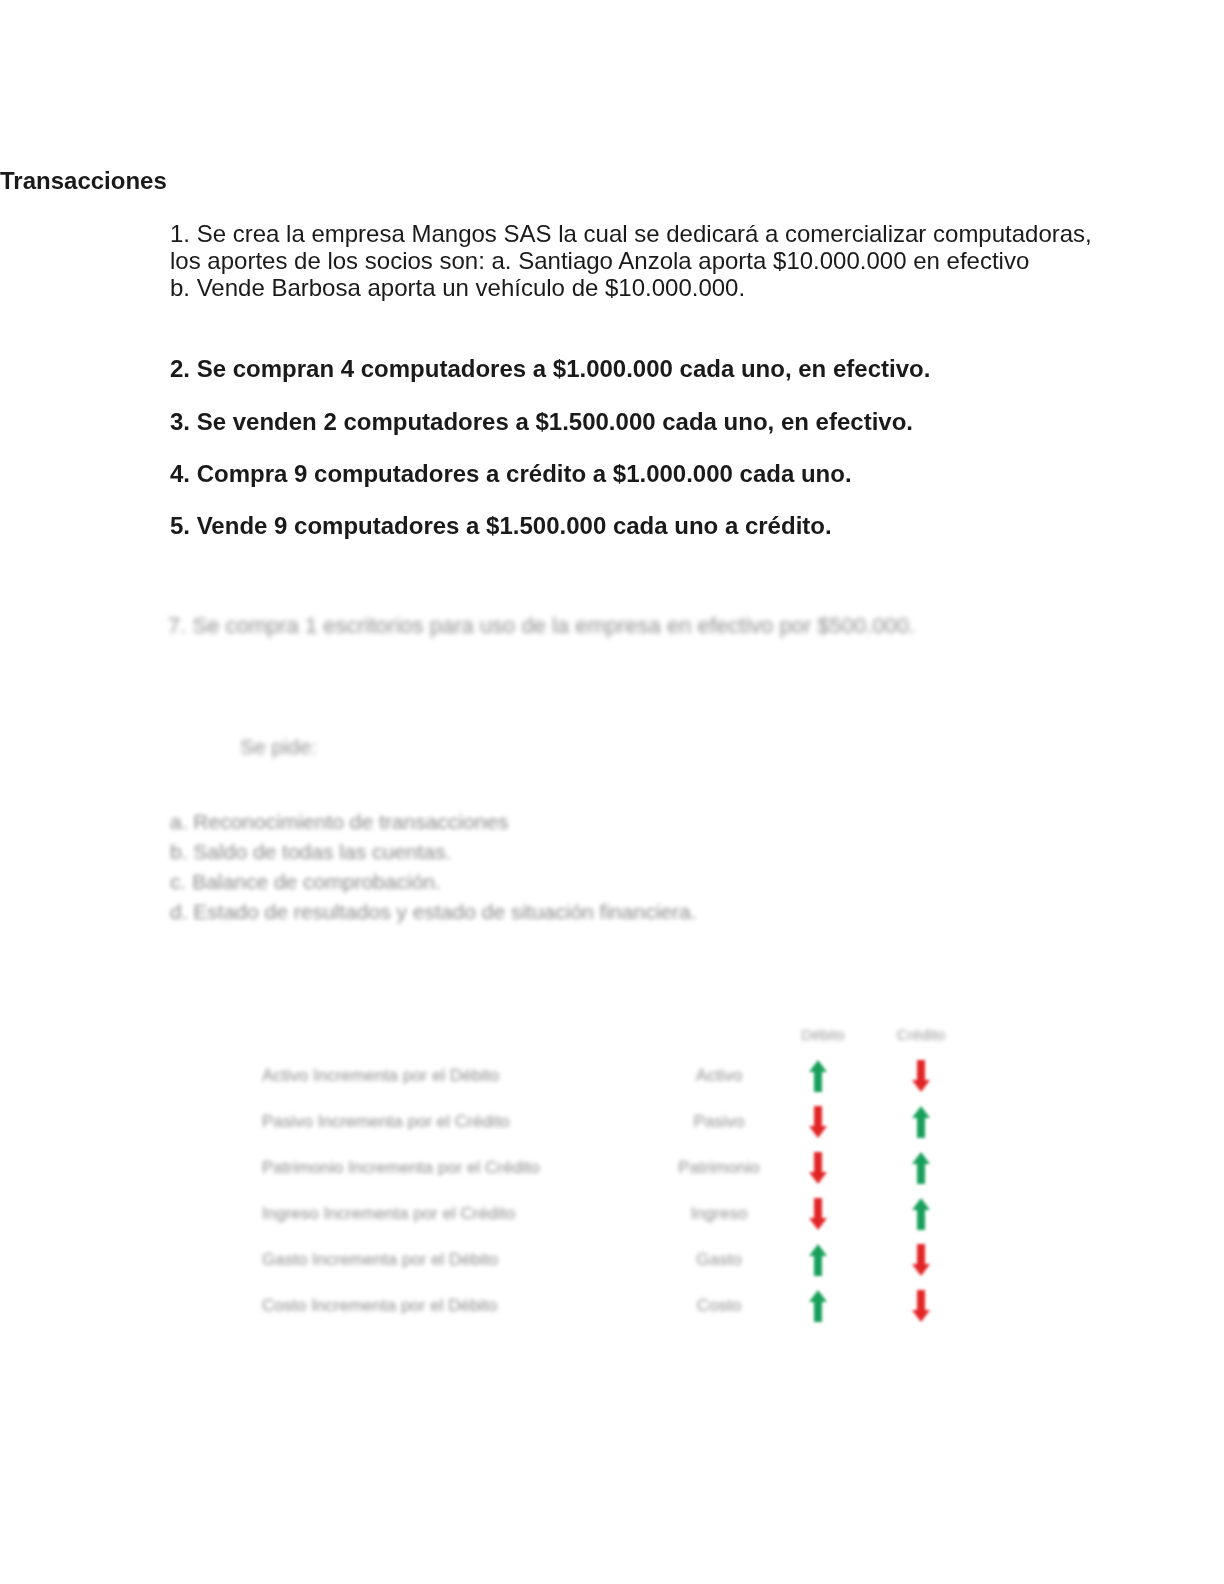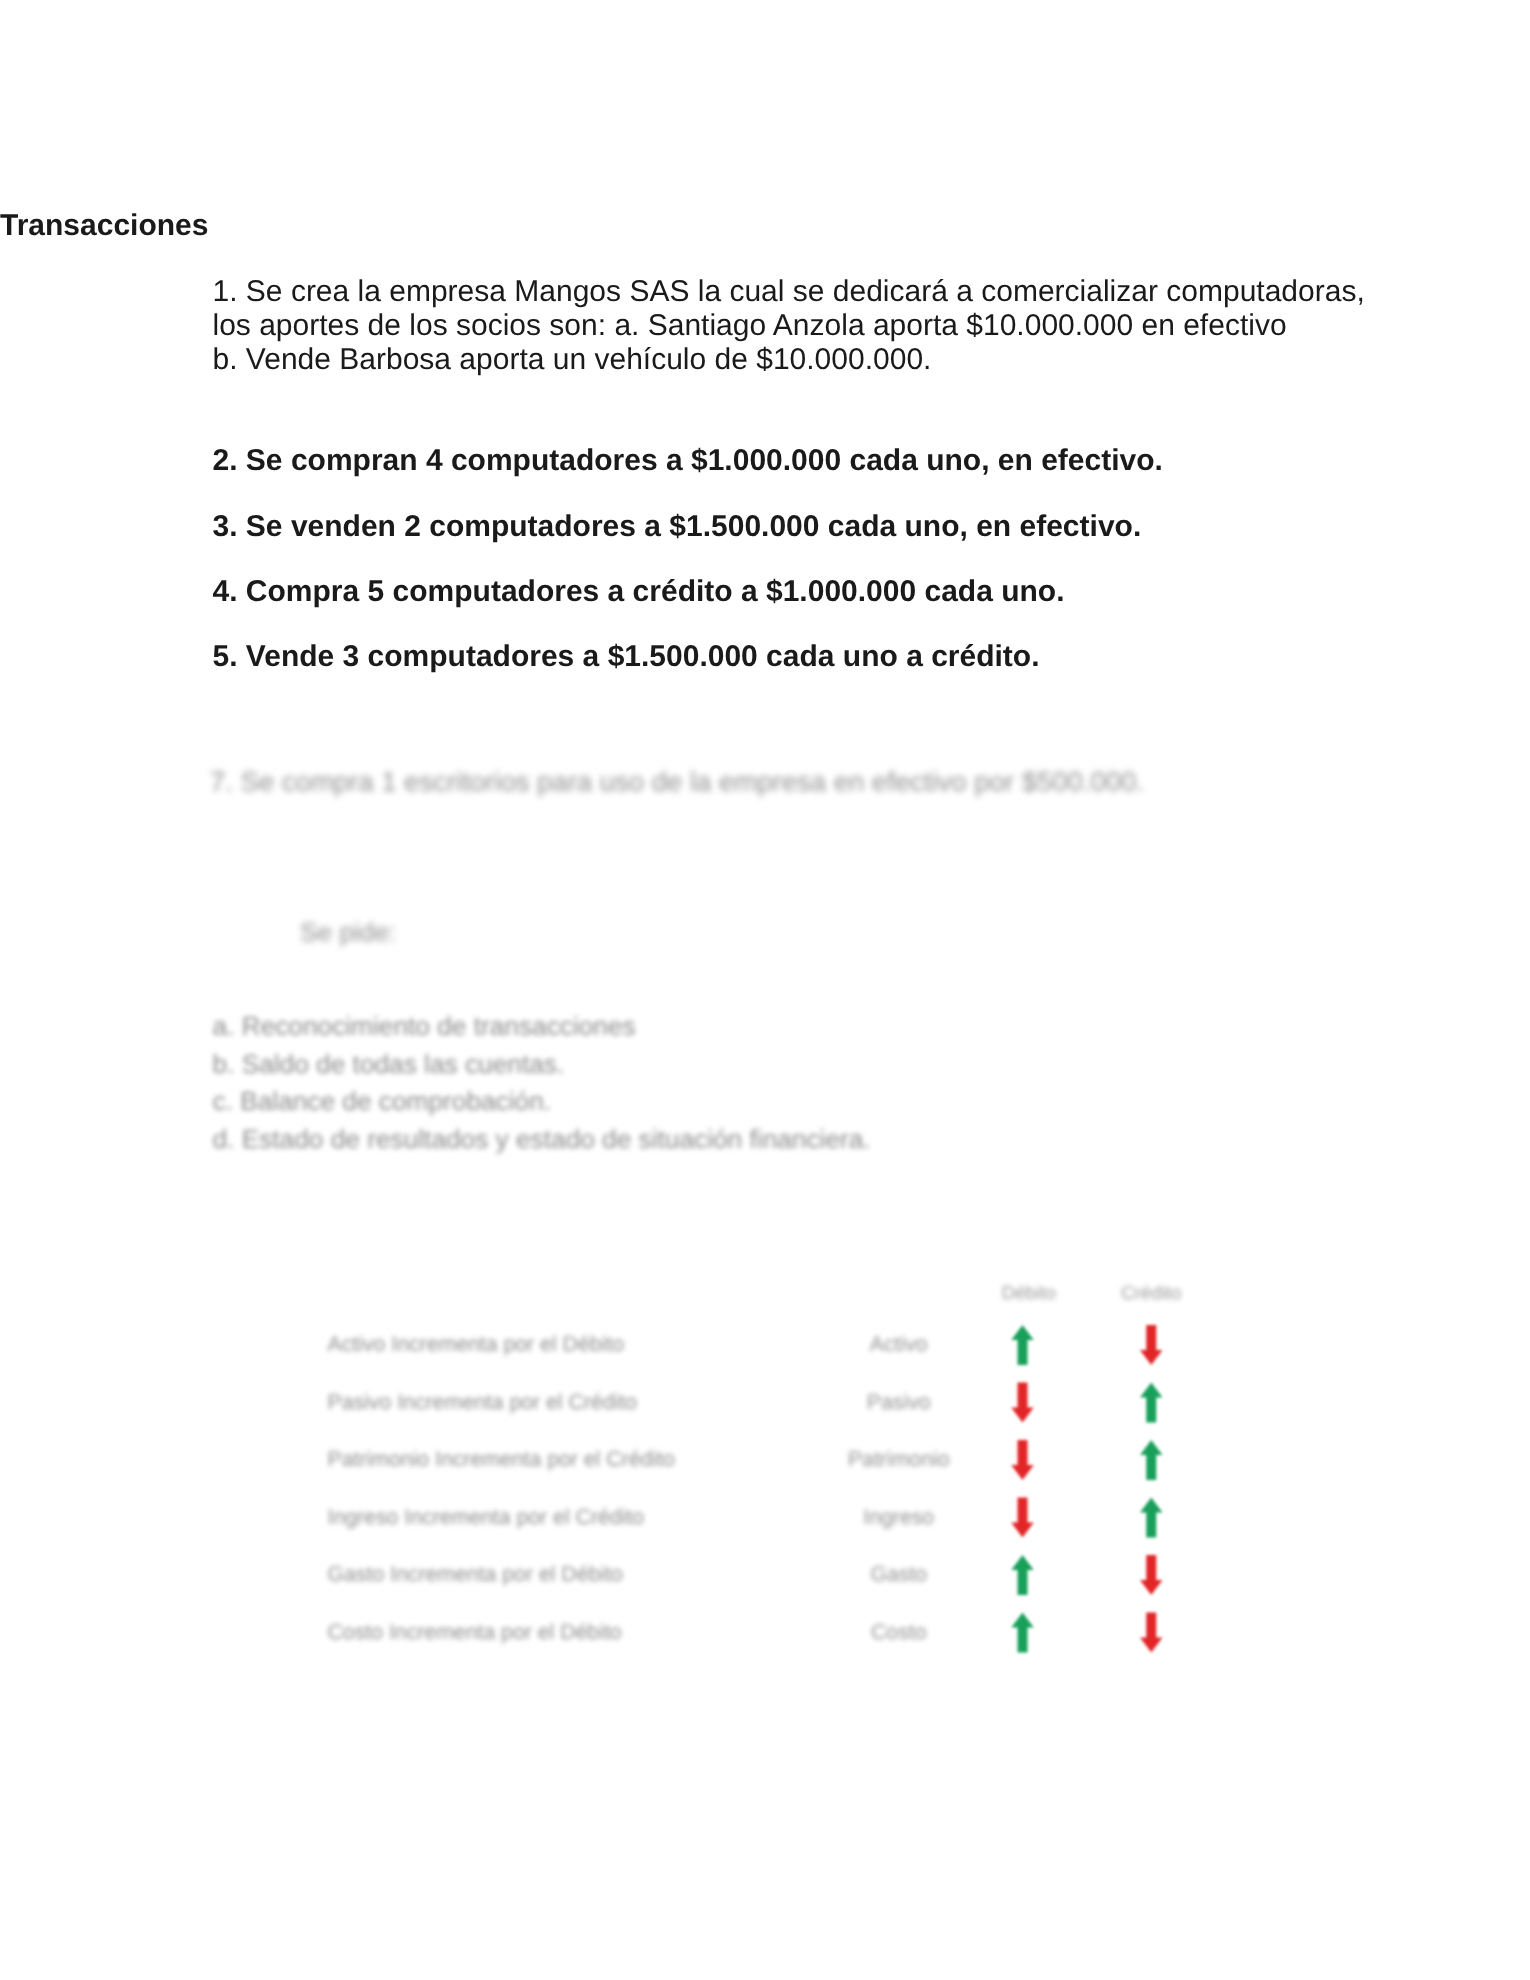--- a/index.html
+++ b/index.html
@@ -136,22 +136,22 @@
   <h1 class="abs doc-title">Transacciones</h1>
 
   <div class="abs intro">
     <div>1. Se crea la empresa Mangos SAS la cual se dedicará a comercializar computadoras,</div>
     <div>los aportes de los socios son: a. Santiago Anzola aporta $10.000.000 en efectivo</div>
     <div>b. Vende Barbosa aporta un vehículo de $10.000.000.</div>
   </div>
 
   <div class="abs tx-item" style="top:355px">2. Se compran 4 computadores a $1.000.000 cada uno, en efectivo.</div>
   <div class="abs tx-item" style="top:408px">3. Se venden 2 computadores a $1.500.000 cada uno, en efectivo.</div>
-  <div class="abs tx-item" style="top:460px">4. Compra 5 computadores a crédito a $1.000.000 cada uno.</div>
-  <div class="abs tx-item" style="top:512px">5. Vende 3 computadores a $1.500.000 cada uno a crédito.</div>
+  <div class="abs tx-item" style="top:460px">4. Compra 9 computadores a crédito a $1.000.000 cada uno.</div>
+  <div class="abs tx-item" style="top:512px">5. Vende 9 computadores a $1.500.000 cada uno a crédito.</div>
 
   <div class="abs tx-item-blur blur-strong">7. Se compra 1 escritorios para uso de la empresa en efectivo por $500.000.</div>
 
   <div class="abs se-pide blur-strong">Se pide:</div>
 
   <div class="abs req-list">
     <div class="req-line blur-soft">a. Reconocimiento de transacciones</div>
     <div class="req-line blur-soft">b. Saldo de todas las cuentas.</div>
     <div class="req-line blur-soft">c. Balance de comprobación.</div>
     <div class="req-line blur-soft">d. Estado de resultados y estado de situación financiera.</div>

